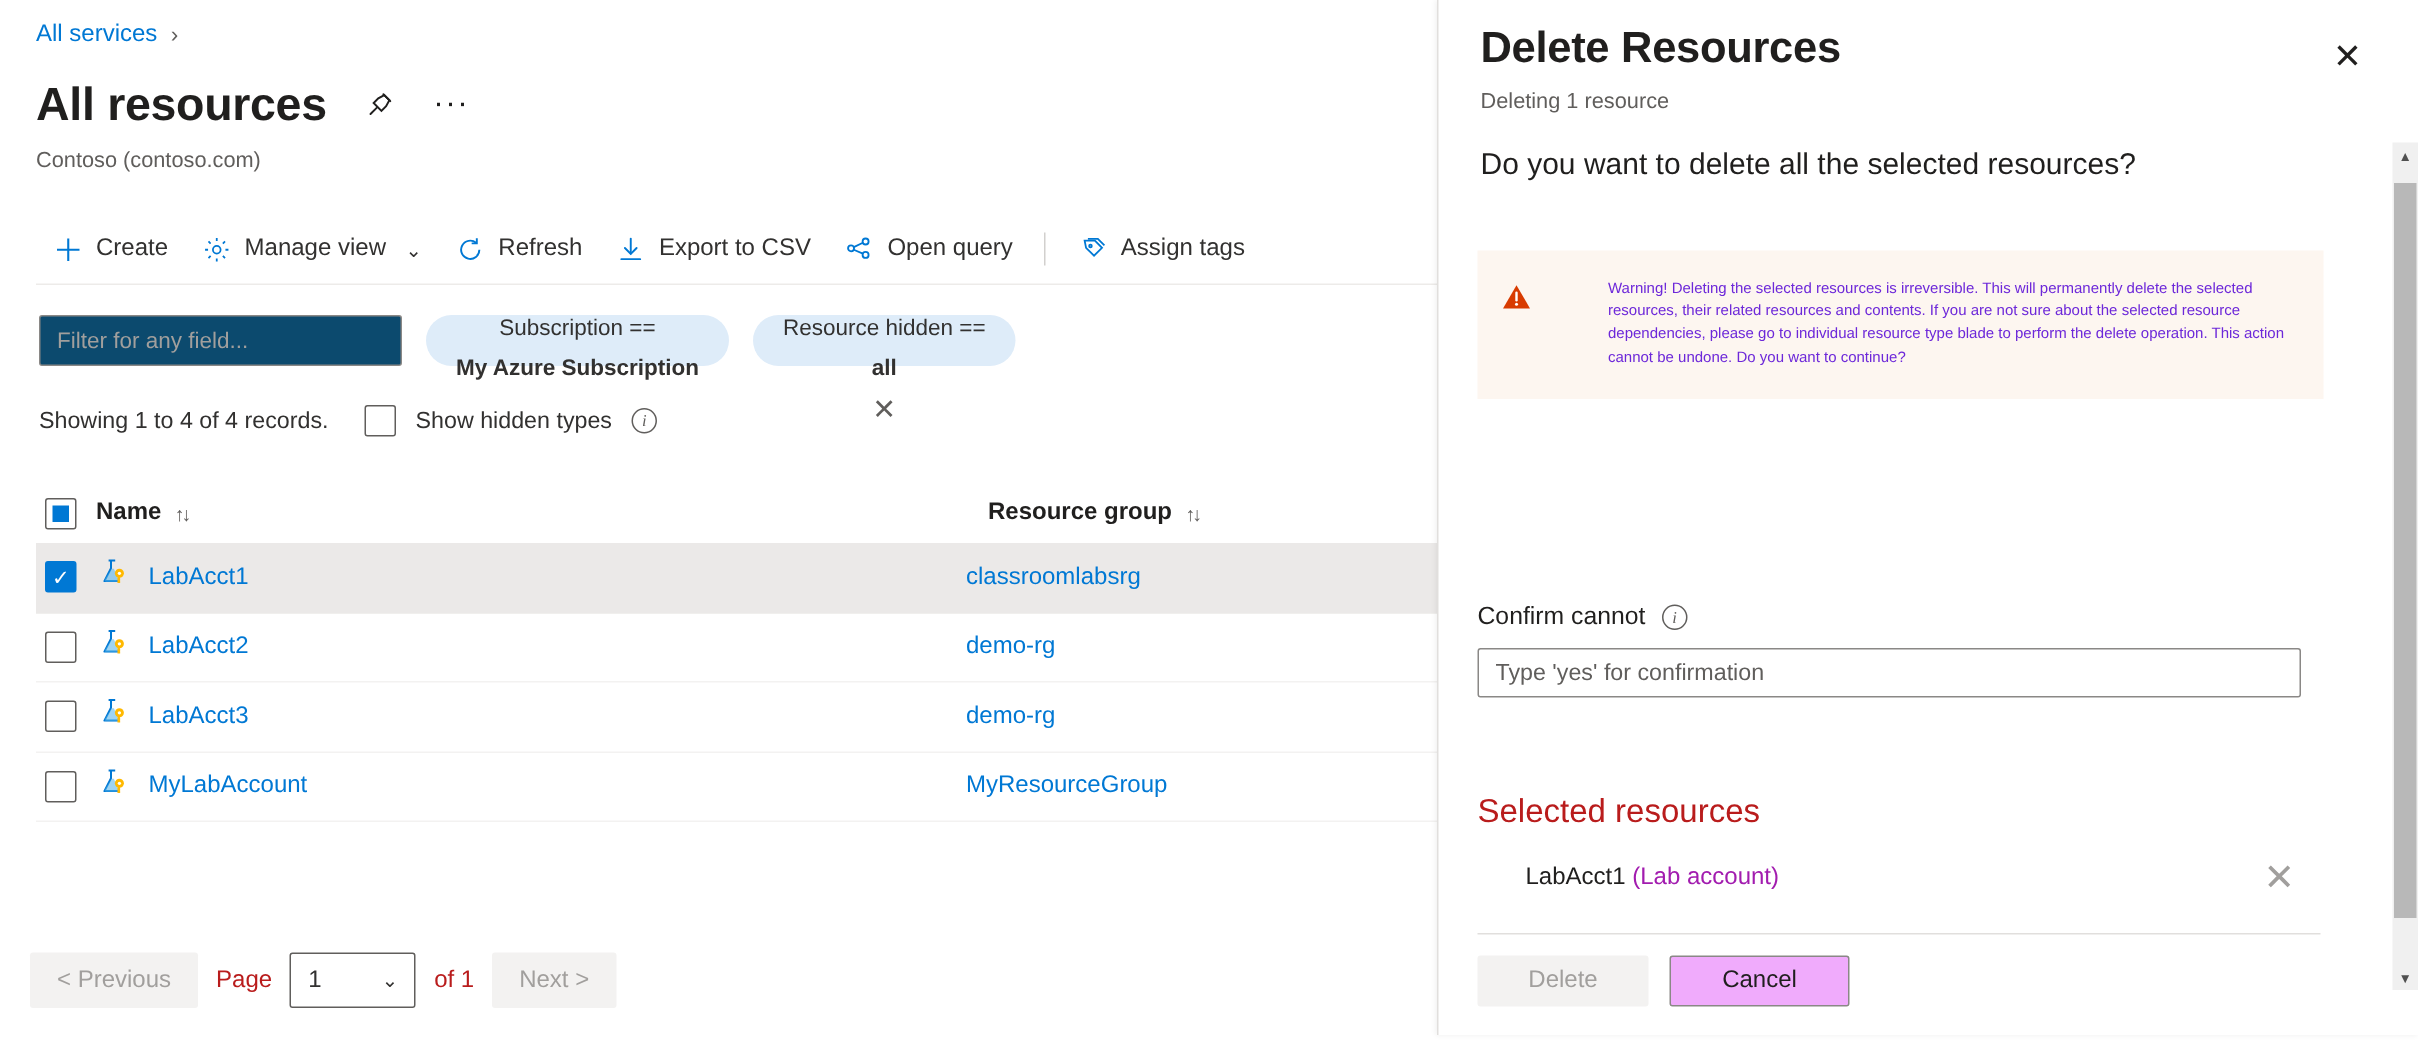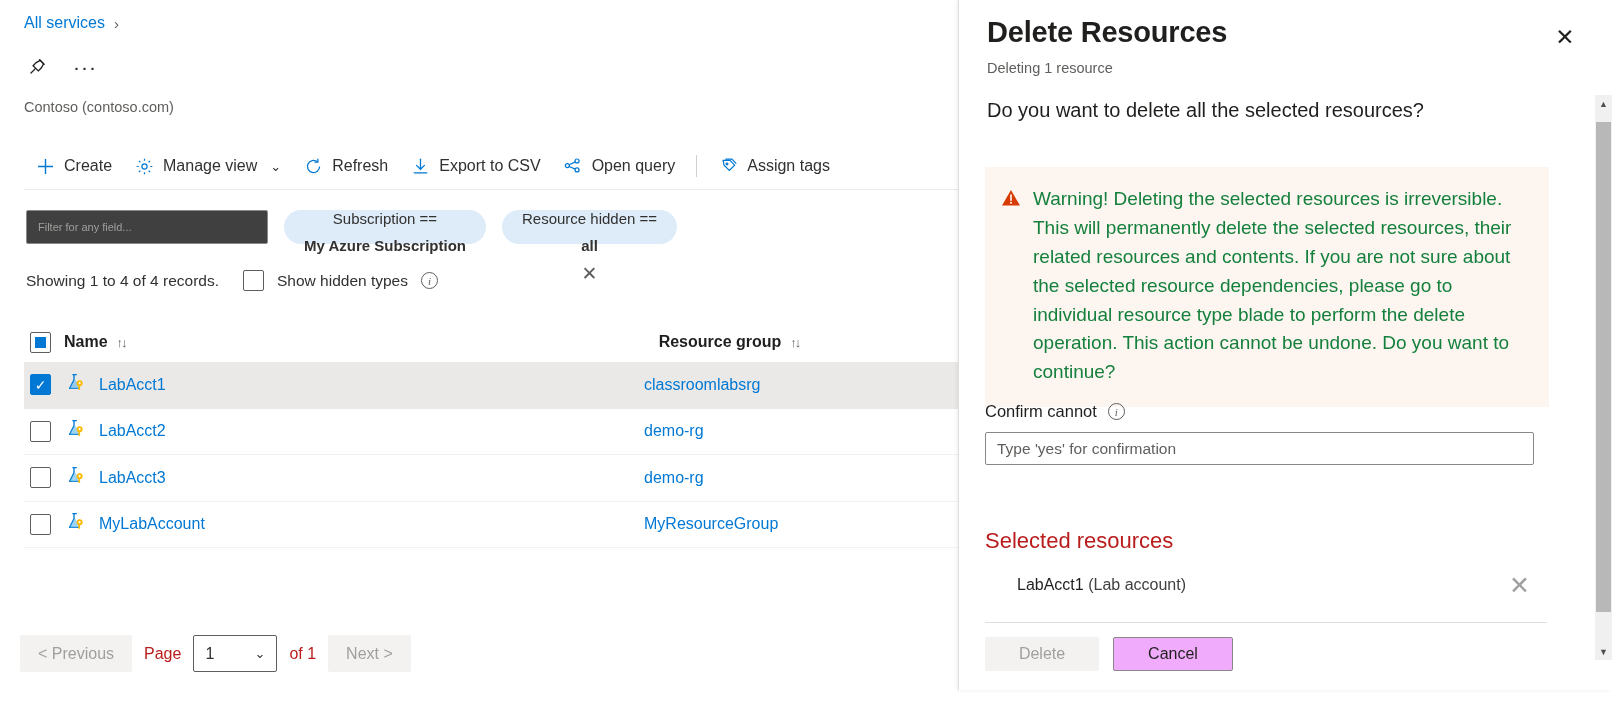--- a/index.html
+++ b/index.html
@@ -30,22 +30,22 @@
   .toolbar { position: absolute; left: 24px; top: 144px; height: 44px; display: flex; align-items: center; gap: 0; }
   .tb-item { display: flex; align-items: center; gap: 9px; padding: 4px 11px; font-size: 16px; color: #323130; white-space: nowrap; }
   .tb-item .glyph { display: flex; align-items: center; justify-content: center; color: #0078d4; width: 20px; height: 20px; }
   .tb-chev { color: #323130; font-size: 13px; margin-left: 4px; }
   .tb-sep { width: 1px; height: 22px; background: #d2d0ce; margin: 0 10px; }
 
   .tb-divider { position: absolute; left: 24px; top: 189px; width: 934px; height: 1px; background: #edebe9; }
 
   
   .filters { position: absolute; left: 26px; top: 210px; display: flex; align-items: center; gap: 16px; }
-  .filter-input { width: 242px; height: 34px; border: 1px solid #8a8886; border-radius: 2px; background: #404040;
-                  font-size: 11px; color: #a19f9d; padding: 0 11px; font-family: inherit; }
+  .filter-input { width: 242px; height: 34px; border: 1px solid #8a8886; border-radius: 2px; background: #0c4a6e;
+                  font-size: 15px; color: #a19f9d; padding: 0 11px; font-family: inherit; }
   .filter-input::placeholder { color: #a19f9d; }
   .pill { height: 34px; border-radius: 17px; background: #deecf9; display: flex; align-items: center;
           padding: 0 20px; font-size: 15px; color: #323130; white-space: nowrap; gap: 10px; flex-direction: column; }
   .pill b { font-weight: 700; }
   .pill .x { color: #605e5c; font-size: 19px; font-weight: 300; line-height: 1; }
 
   .records-row { position: absolute; left: 26px; top: 270px; display: flex; align-items: center; gap: 24px; }
   .records-text { font-size: 15.5px; color: #323130; }
   .chk-box { width: 21px; height: 21px; border: 1px solid #605e5c; border-radius: 2px; background: #fff; }
   .hidden-types { display: flex; align-items: center; gap: 13px; font-size: 15.5px; color: #323130; }
@@ -86,34 +86,34 @@
   .panel-hdr-title { position: absolute; left: 28px; top: 16px; font-size: 29px; font-weight: 600; color: #201f1e; letter-spacing: -.2px; }
   .panel-sub { position: absolute; left: 28px; top: 60px; font-size: 14.5px; color: #605e5c; }
   .panel-close { position: absolute; right: 32px; top: 22px; width: 30px; height: 30px;
                  display: flex; align-items: center; justify-content: center; font-size: 23px;
                  font-weight: 300; color: #201f1e; line-height: 1; }
   .panel-q { position: absolute; left: 28px; top: 99px; font-size: 20px; color: #201f1e; }
 
   .warn { position: absolute; left: 26px; top: 167px; width: 564px; background: #fdf6f0;
           padding: 18px 20px 20px 16px; display: flex; gap: 12px; }
   .warn-ico { flex: none; width: 20px; height: 20px; margin-top: 3px; }
-  .warn-text { font-size: 19px; line-height: 1.52; color: #15803d; }
+  .warn-text { font-size: 10px; line-height: 1.52; color: #6d28d9; margin-left: 39px; }
 
   .confirm-label { position: absolute; left: 26px; top: 402px; display: flex; align-items: center; gap: 11px;
                    font-size: 16.5px; color: #201f1e; }
   .confirm-input { position: absolute; left: 26px; top: 432px; width: 549px; height: 33px;
                    border: 1px solid #8a8886; border-radius: 2px; padding: 0 11px; font-size: 15.5px;
                    color: #605e5c; background: #fff; font-family: inherit; }
   .confirm-input::placeholder { color: #605e5c; }
 
   .sel-head { position: absolute; left: 26px; top: 528px; font-size: 22px; color: #b91c1c; }
   .sel-row { position: absolute; left: 26px; top: 568px; width: 549px; height: 34px;
              display: flex; align-items: center; justify-content: space-between; }
   .sel-name { font-size: 16px; color: #201f1e; padding-left: 32px; }
-  .sel-name .muted { color: #404040; }
+  .sel-name .muted { color: #a21caf; }
   .sel-x { font-size: 25px; font-weight: 200; color: #a19f9d; line-height: 1; margin-right: 4px; }
 
   .panel-foot-line { position: absolute; left: 26px; top: 622px; width: 562px; height: 1px; background: #e1dfdd; }
   .panel-actions { position: absolute; left: 26px; top: 637px; display: flex; gap: 14px; }
   .btn { height: 34px; padding: 0 26px; font-size: 16px; border-radius: 2px; font-family: inherit;
          display: flex; align-items: center; justify-content: center; }
   .btn-delete { background: #f3f2f1; color: #a19f9d; border: none; min-width: 114px; }
   .btn-cancel { background: #f0abfc; color: #201f1e; border: 1px solid #8a8886; min-width: 120px; }
 
   
@@ -127,20 +127,21 @@
 <div class="root">
 
   <div class="main">
 
     <div class="breadcrumb">
       <span class="crumb">All services</span>
       <span class="chev">›</span>
     </div>
 
     <div class="title-row">
+      <span class="page-title">All resources</span>
       <span class="icon-btn">
         <svg width="20" height="20" viewBox="0 0 20 20">
             <g stroke="#201f1e" stroke-width="1.3" fill="none" stroke-linecap="round">
           <path d="M12.6 2.8l4.6 4.6"></path>
               <path d="M13.2 3.4l-4.0 2.2 -3.1 3.1 5.2 5.2 3.1-3.1 2.2-4.0z"></path>
               <path d="M8.1 11.9L4 16"></path>
             </g>
           </svg>
       </span>
       <span class="icon-btn ellipsis">···</span>

